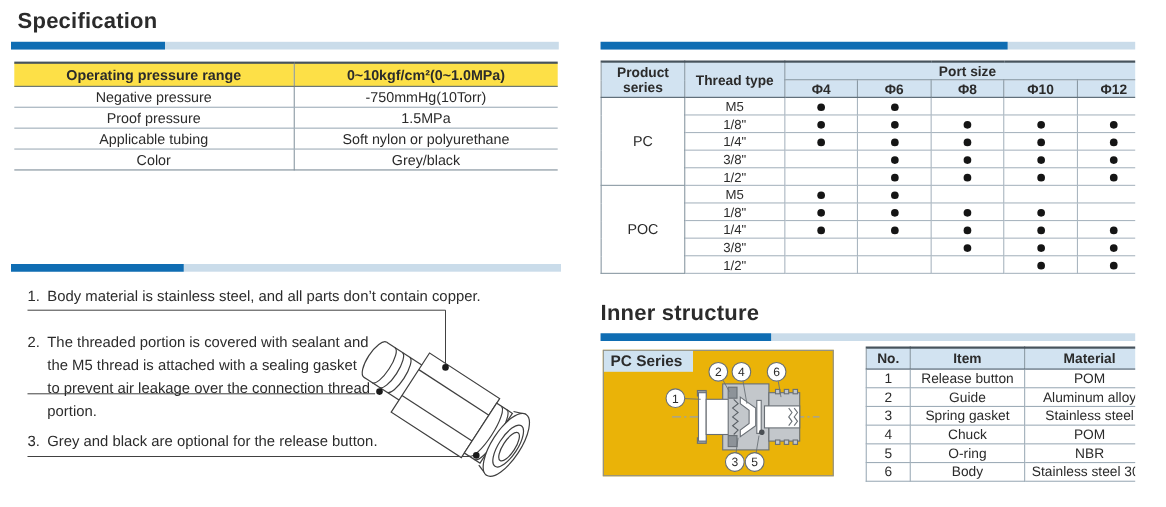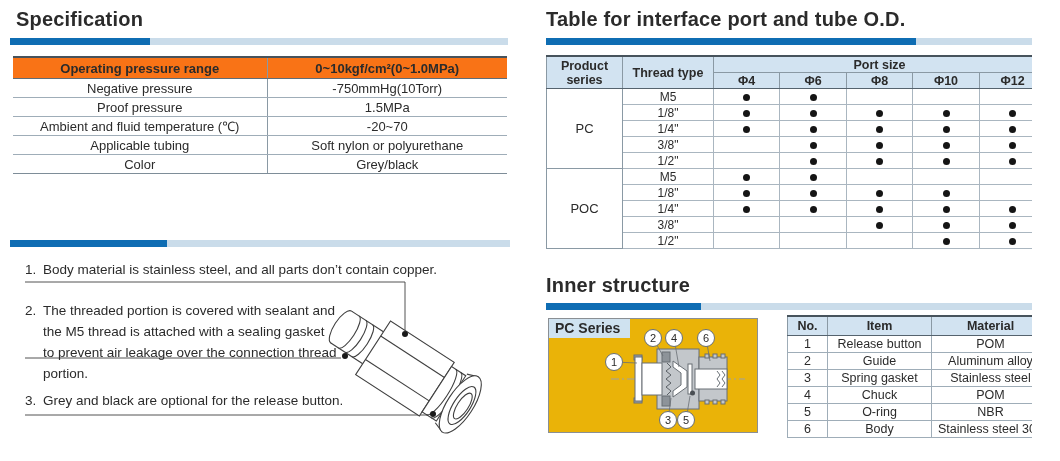--- a/index.html
+++ b/index.html
@@ -7,21 +7,21 @@
         font-family:"Liberation Sans",sans-serif;color:#2b2b2b;}
 
   .sec-title{position:absolute;font-size:20px;font-weight:bold;color:#2b2b2b;letter-spacing:.2px;white-space:nowrap;}
   .rule{position:absolute;height:7px;background:#cadcea;}
   .rule-dark{height:100%;background:#0f6db3;}
 
   table{border-collapse:collapse;table-layout:fixed;}
 
   
   .spec-table{position:absolute;left:13px;top:56px;width:494px;font-size:13px;}
-  .spec-table th{height:20px;background:#f97316;font-weight:bold;text-align:center;
+  .spec-table th{height:20px;background:#fde047;font-weight:bold;text-align:center;
                  border-top:2px solid #47535c;border-bottom:1px solid #5f6d78;padding:0;}
   .spec-table td{height:18px;text-align:center;border-bottom:1px solid #9fadb8;padding:0;}
   .spec-table th:first-child,.spec-table td:first-child{border-right:1px solid #8a99a4;}
   .spec-table tbody tr:last-child td{border-bottom:1px solid #7e8d98;}
 
   
   .port-table{position:absolute;left:546px;top:55px;width:499px;font-size:12px;
               border:1px solid #8a99a4;border-top:2px solid #47535c;}
   .port-table th{background:#d2e3f1;font-weight:bold;border:1px solid #8a99a4;height:15px;padding:0;text-align:center;font-size:12.5px;}
   .port-table thead tr:last-child th{border-bottom:1px solid #55636e;}
@@ -74,35 +74,30 @@
     <tbody>
         <tr>
           <td>Negative pressure</td>
           <td>-750mmHg(10Torr)</td>
         </tr>
         <tr>
           <td>Proof pressure</td>
           <td>1.5MPa</td>
         </tr>
         <tr>
-          <td>Ambient and fluid temperature (℃)</td>
-          <td>-20~70</td>
-        </tr>
-        <tr>
           <td>Applicable tubing</td>
           <td>Soft nylon or polyurethane</td>
         </tr>
         <tr>
           <td>Color</td>
           <td>Grey/black</td>
         </tr>
       </tbody>
   </table>
 
-  <div class="sec-title" style="left:546px;top:8px;">Table for interface port and tube O.D.</div>
   <div class="rule" style="left:546px;top:38px;width:510px;">
     <div class="rule-dark" style="width:370px;"></div>
   </div>
 
   <table class="port-table">
     <colgroup>
       <col style="width:76px">
         <col style="width:91px">
       <col style="width:66px">
         <col style="width:67px">

